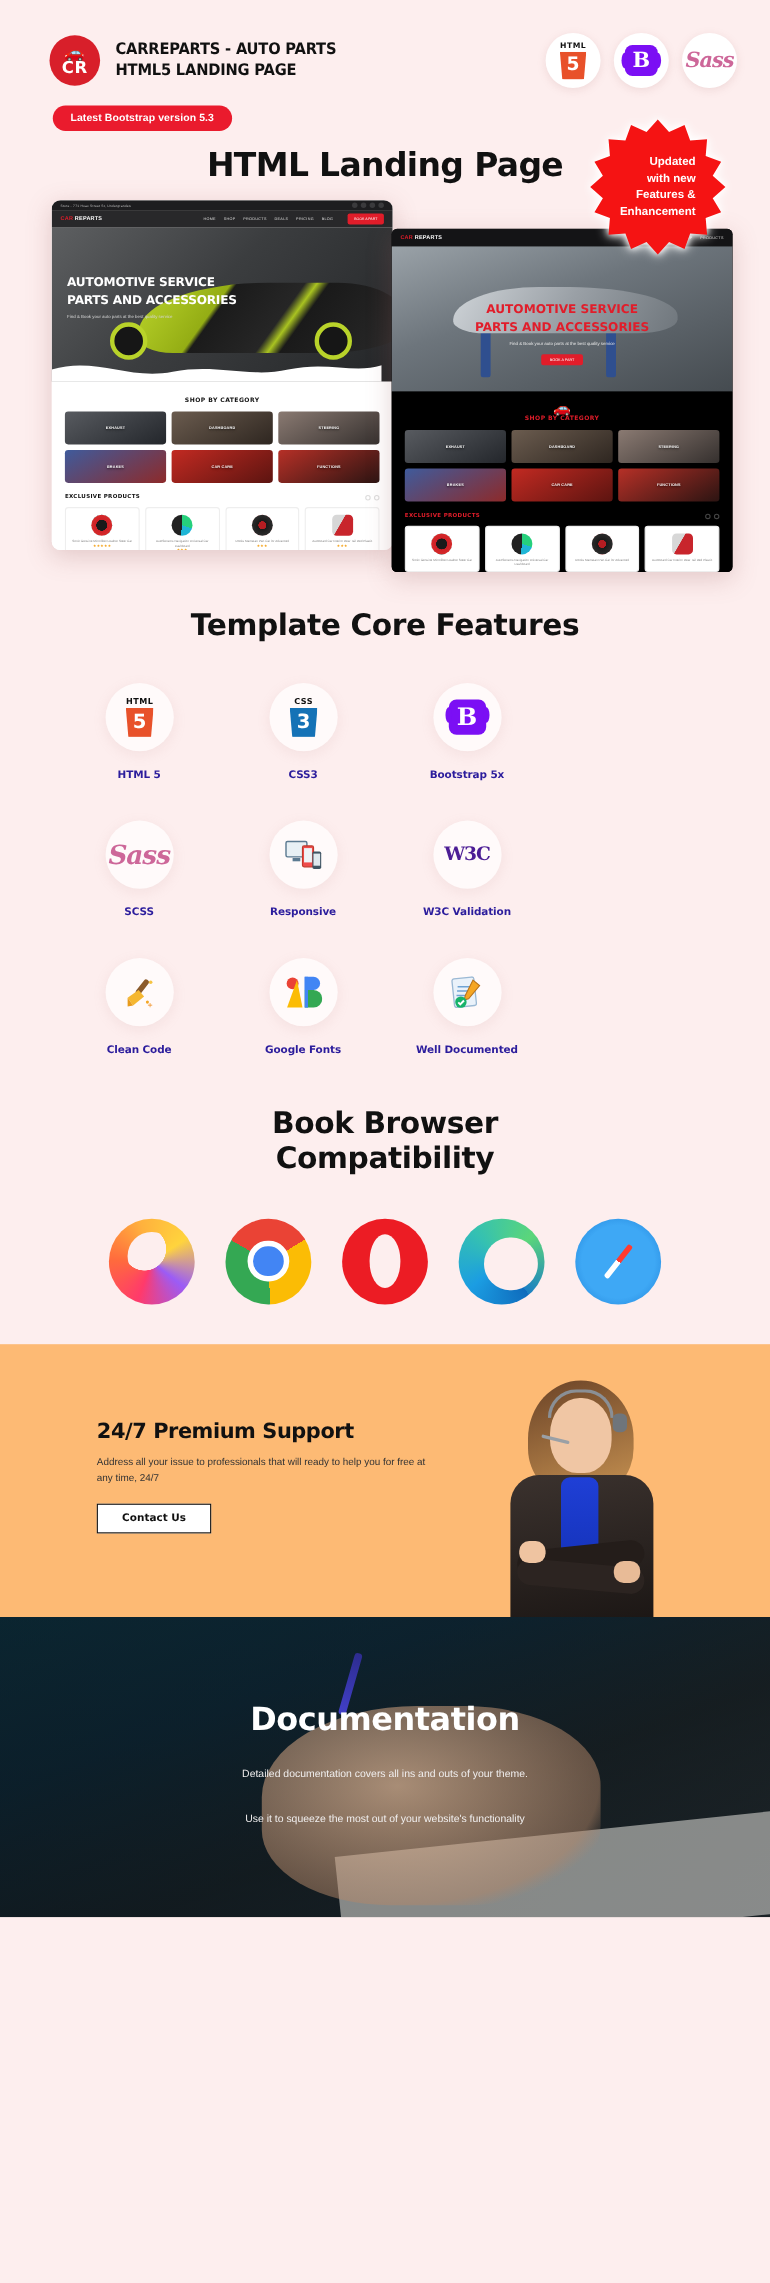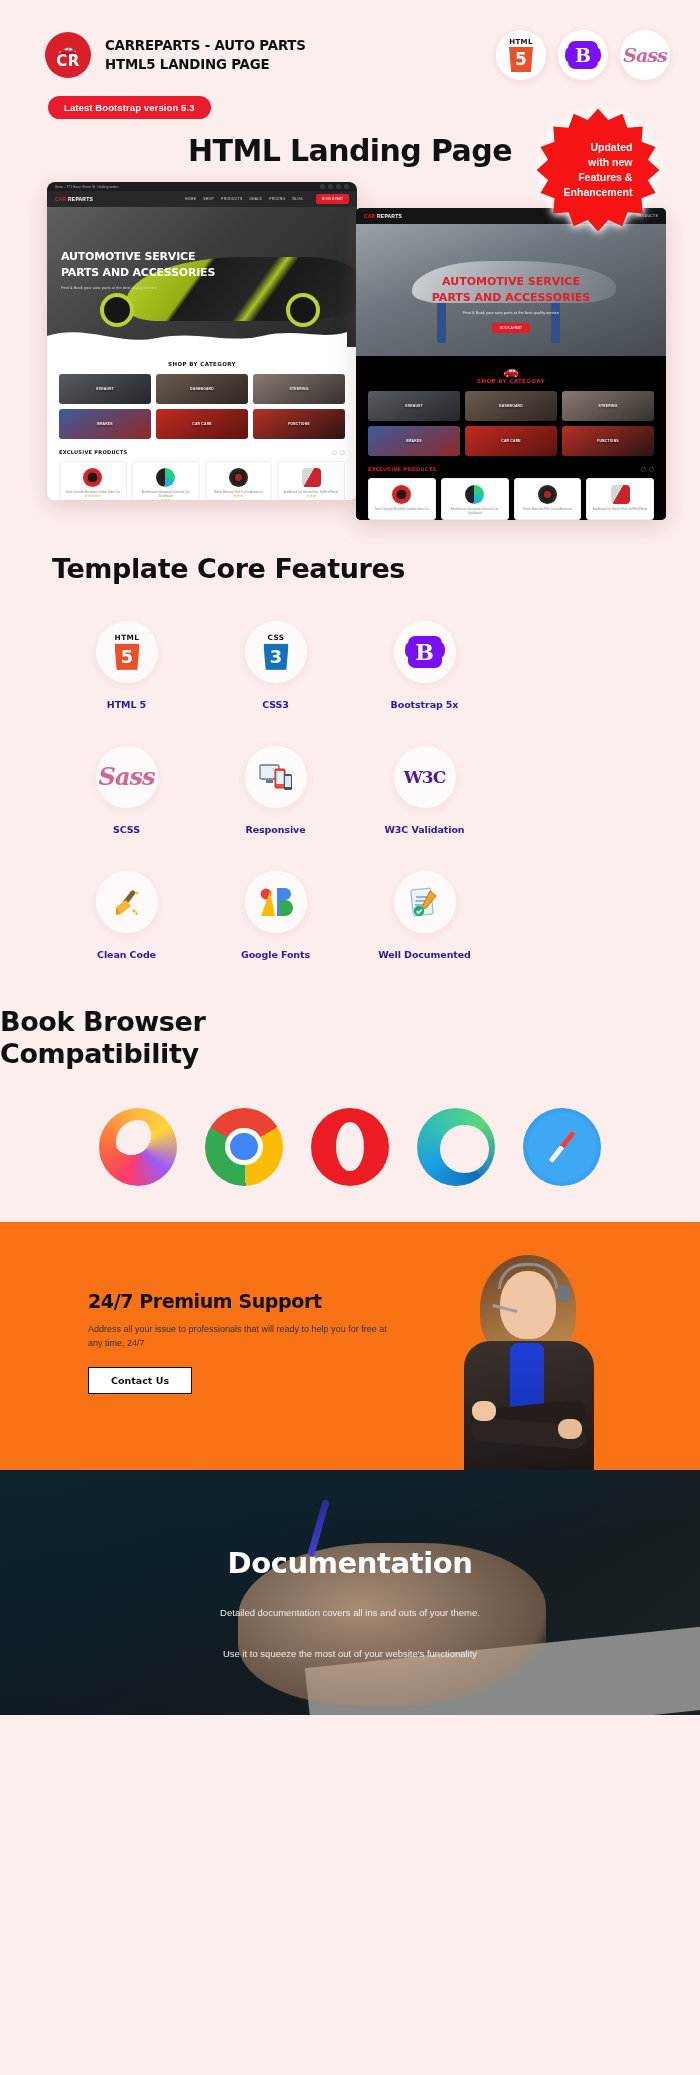--- a/index.html
+++ b/index.html
@@ -178,21 +178,21 @@
                 text-align:center; width:100%; z-index:3; }
   .t-hero-txt .h1 { font-family:"DejaVu Sans",sans-serif; font-weight:bold; color:#e11d2a;
                     font-size:11px; line-height:1.45; }
   .t-hero-txt .p { font-size:4px; color:#e8e8e8; margin-top:4px; }
   .t-hero-txt .b { display:inline-block; margin-top:6px; background:#e11d2a; color:#fff;
                    font-size:3.4px; padding:3px 8px; border-radius:2px; }
   .t-carmark { text-align:center; color:#555; font-size:13px; line-height:10px; margin-bottom:2px;}
 
   
   .section-title {
-    text-align:left; font-family:"DejaVu Sans",sans-serif; font-weight:bold;
+    text-align:center; font-family:"DejaVu Sans",sans-serif; font-weight:bold;
     font-size:27px; color:#111; letter-spacing:-0.4px; line-height:1.18;
   }
   .features { padding:34px 52px 0; }
   .feat-row { display:grid; grid-template-columns:repeat(4,1fr); margin-top:36px; }
   .feat { display:flex; flex-direction:column; align-items:center; }
   .feat-ico {
     width:62px;height:62px;border-radius:50%;background:#fffafa;
     display:flex;align-items:center;justify-content:center;
     box-shadow:0 3px 12px rgba(190,140,140,.14);
   }
@@ -214,21 +214,21 @@
   .b-opera:after{content:"";width:36%;height:62%;border-radius:50%;background:#fdeeee;}
   .b-edge { background:conic-gradient(from 140deg,#0f6cbd,#1b9de2,#35c1b1,#5bd67a,#1b7fc4); }
   .b-edge:after{content:"";position:absolute;left:30%;top:22%;width:62%;height:62%;
       border-radius:50%;background:#fdeeee;}
   .b-safari { background:radial-gradient(circle at 50% 50%,#3ea8f5 60%,#1e7fd6 100%); }
   .b-safari:after{content:"";position:absolute;left:50%;top:50%;width:5px;height:48%;
       transform:translate(-50%,-50%) rotate(38deg);
       background:linear-gradient(180deg,#ff3b30 50%,#ffffff 50%);border-radius:2px;}
 
   
-  .support { background:#f97316; position:relative; height:248px; overflow:hidden; }
+  .support { background:#fdba74; position:relative; height:248px; overflow:hidden; }
   .support-txt { position:absolute; left:88px; top:68px; width:310px; }
   .support-txt h2 { font-family:"DejaVu Sans",sans-serif; font-weight:bold;
                     font-size:19px; color:#111; letter-spacing:-.4px; }
   .support-txt p { margin-top:10px; font-size:9px; color:#333; line-height:1.65; }
   .contact-btn { display:inline-block; margin-top:16px; border:1.5px solid #111;
                  background:#fff; padding:7px 22px; font-size:9.5px; font-weight:bold;
                  color:#111; font-family:"DejaVu Sans",sans-serif; cursor:pointer;}
   .agent { position:absolute; right:96px; bottom:0; width:150px; height:215px; }
   .agent .hair { position:absolute; left:26px; top:0; width:96px; height:106px;
       background:linear-gradient(160deg,#6b4327,#c89352); border-radius:50% 50% 42% 42%; }
@@ -247,21 +247,21 @@
   .agent .armL { position:absolute; left:16px; top:150px; width:116px; height:24px;
       background:#241d1a; border-radius:14px; transform:rotate(-6deg); }
   .agent .armR { position:absolute; left:16px; top:166px; width:116px; height:24px;
       background:#2c2421; border-radius:14px; transform:rotate(5deg); }
   .agent .handL { position:absolute; left:18px; top:146px; width:24px; height:20px;
       background:#efc4a1; border-radius:9px; }
   .agent .handR { position:absolute; right:22px; top:164px; width:24px; height:20px;
       background:#e8bb97; border-radius:9px; }
 
   
-  .docs { position:relative; height:245px; overflow:hidden;
+  .docs { position:relative; height:273px; overflow:hidden;
           background:linear-gradient(160deg,#0e3a49 0%,#123243 30%,#2a2b28 60%,#4a4540 100%); }
   .docs:before { content:""; position:absolute; inset:0;
           background:linear-gradient(180deg,rgba(8,20,28,.55),rgba(8,20,28,.72)); }
   .docs .paper { position:absolute; right:-4%; bottom:-6%; width:60%; height:34%;
           background:rgba(228,226,220,.55); transform:rotate(-6deg); }
   .docs .hand { position:absolute; left:34%; top:30%; width:44%; height:66%;
           background:radial-gradient(ellipse at 40% 40%,rgba(226,184,150,.72),rgba(180,135,104,.5) 70%,transparent 78%);
           border-radius:46% 40% 40% 38%; }
   .docs .pen { position:absolute; left:45%; top:12%; width:7px; height:58px;
           background:linear-gradient(180deg,#2d2c8f,#4240c8); border-radius:3px;

